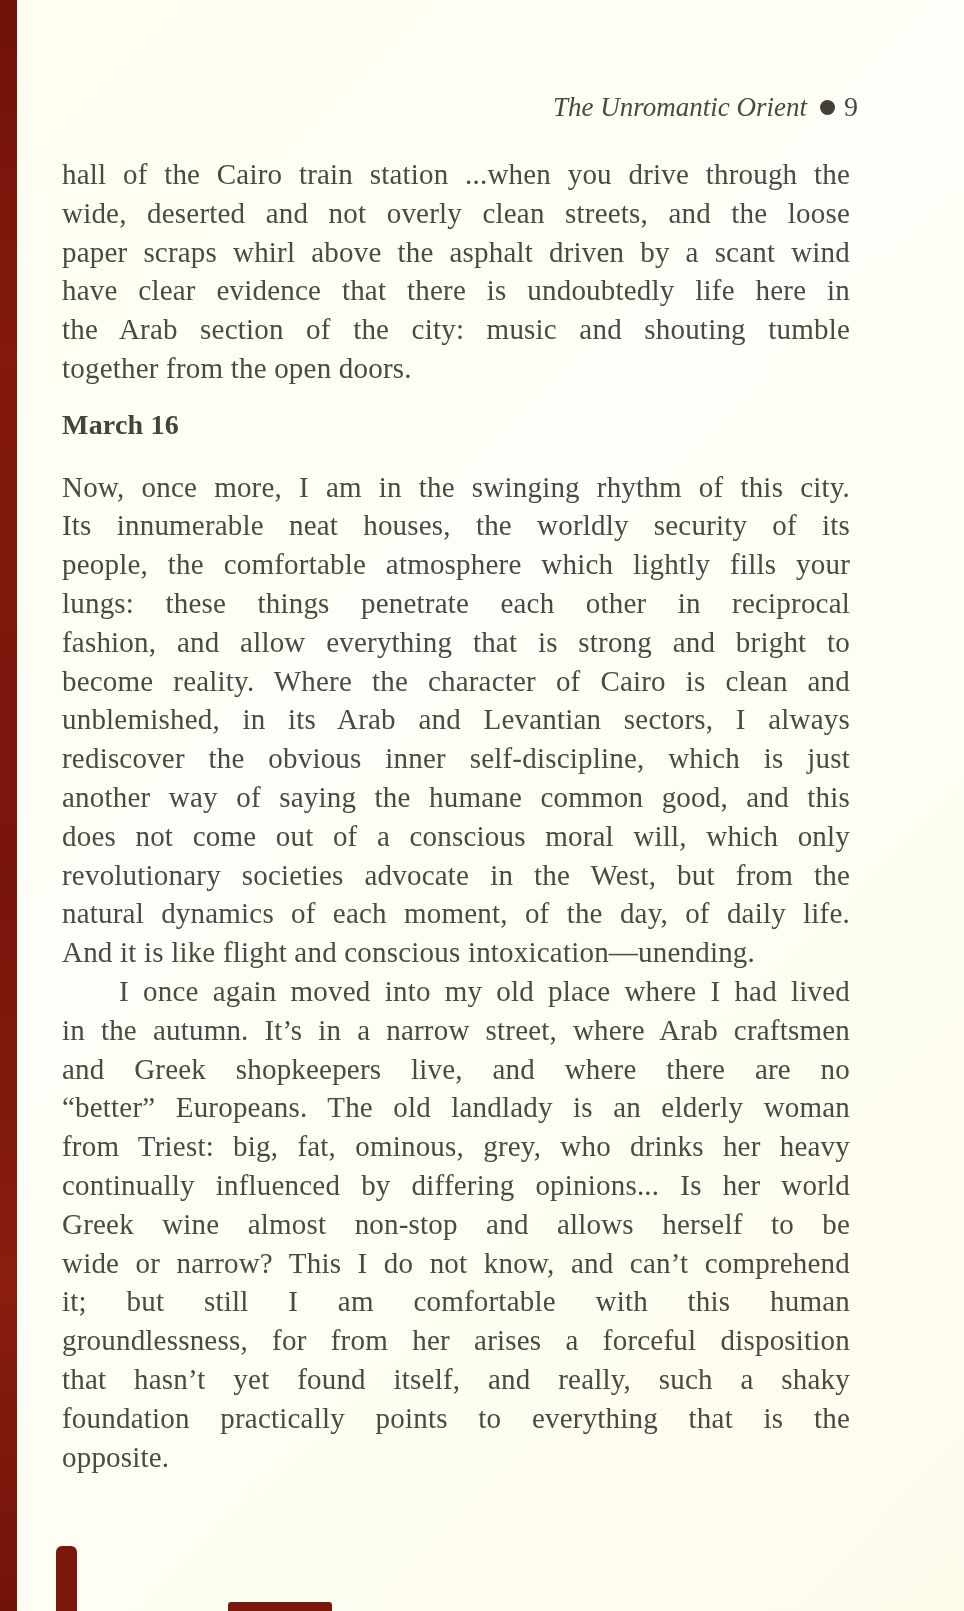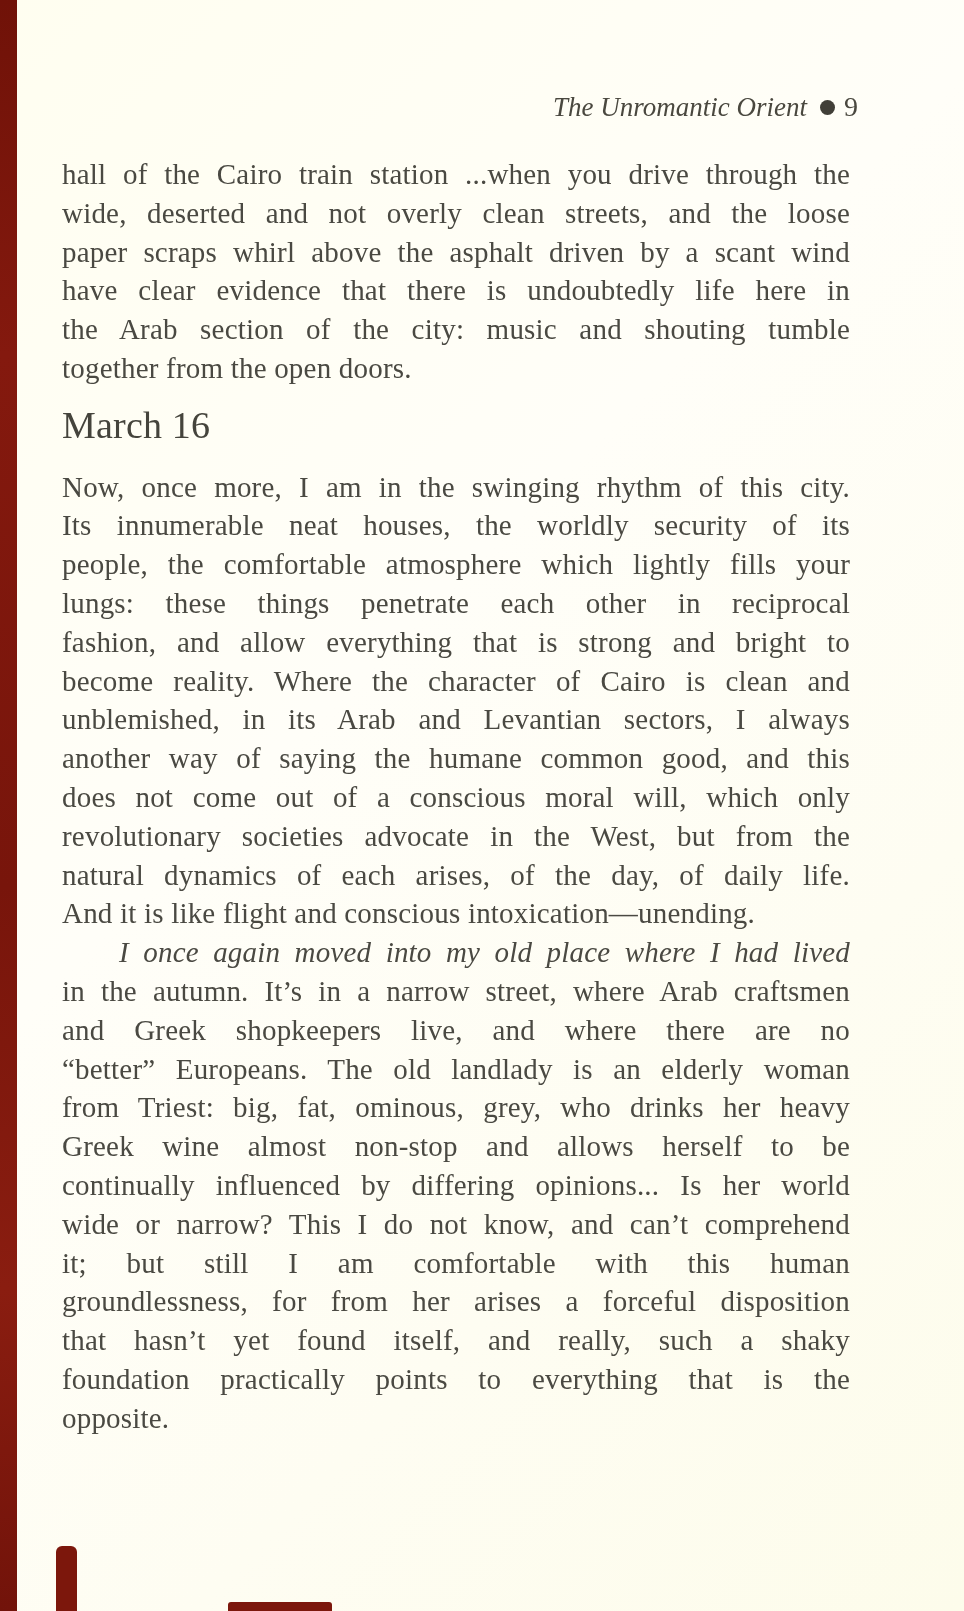--- a/index.html
+++ b/index.html
@@ -86,26 +86,25 @@
     text-align: justify;
     text-align-last: justify;
     text-justify: inter-word;
     letter-spacing: 0.2px;
   }
   .text-line.last {
     text-align-last: left;
   }
   .text-line.indent {
     text-indent: 57px;
-    font-style: italic;
   }
   .section-heading {
-    font-weight: normal;
+    font-weight: bold;
     color: #45443c;
-    font-size: 38px;
+    font-size: 28px;
     line-height: 38.8px;
     margin: 18px 0 23px 0;
     letter-spacing: 0.2px;
   }
 </style>
 </head>
 <body>
 
 <div class="page">
 
@@ -128,34 +127,35 @@
       </div>
       <div class="section-heading">March 16</div>
       <div class="paragraph">
         <div class="text-line">Now, once more, I am in the swinging rhythm of this city.</div>
         <div class="text-line">Its innumerable neat houses, the worldly security of its</div>
         <div class="text-line">people, the comfortable atmosphere which lightly fills your</div>
         <div class="text-line">lungs: these things penetrate each other in reciprocal</div>
         <div class="text-line">fashion, and allow everything that is strong and bright to</div>
         <div class="text-line">become reality. Where the character of Cairo is clean and</div>
         <div class="text-line">unblemished, in its Arab and Levantian sectors, I always</div>
+        <div class="text-line">rediscover the obvious inner self-discipline, which is just</div>
         <div class="text-line">another way of saying the humane common good, and this</div>
         <div class="text-line">does not come out of a conscious moral will, which only</div>
         <div class="text-line">revolutionary societies advocate in the West, but from the</div>
-        <div class="text-line">natural dynamics of each arises, of the day, of daily life.</div>
+        <div class="text-line">natural dynamics of each moment, of the day, of daily life.</div>
         <div class="text-line last">And it is like flight and conscious intoxication—unending.</div>
       </div>
       <div class="paragraph">
         <div class="text-line indent">I once again moved into my old place where I had lived</div>
         <div class="text-line">in the autumn. It’s in a narrow street, where Arab craftsmen</div>
         <div class="text-line">and Greek shopkeepers live, and where there are no</div>
         <div class="text-line">“better” Europeans. The old landlady is an elderly woman</div>
         <div class="text-line">from Triest: big, fat, ominous, grey, who drinks her heavy</div>
+        <div class="text-line">continually influenced by differing opinions... Is her world</div>
         <div class="text-line">Greek wine almost non-stop and allows herself to be</div>
-        <div class="text-line">continually influenced by differing opinions... Is her world</div>
         <div class="text-line">wide or narrow? This I do not know, and can’t comprehend</div>
         <div class="text-line">it; but still I am comfortable with this human</div>
         <div class="text-line">groundlessness, for from her arises a forceful disposition</div>
         <div class="text-line">that hasn’t yet found itself, and really, such a shaky</div>
         <div class="text-line">foundation practically points to everything that is the</div>
         <div class="text-line last">opposite.</div>
       </div>
     </div>
 
 </div>

